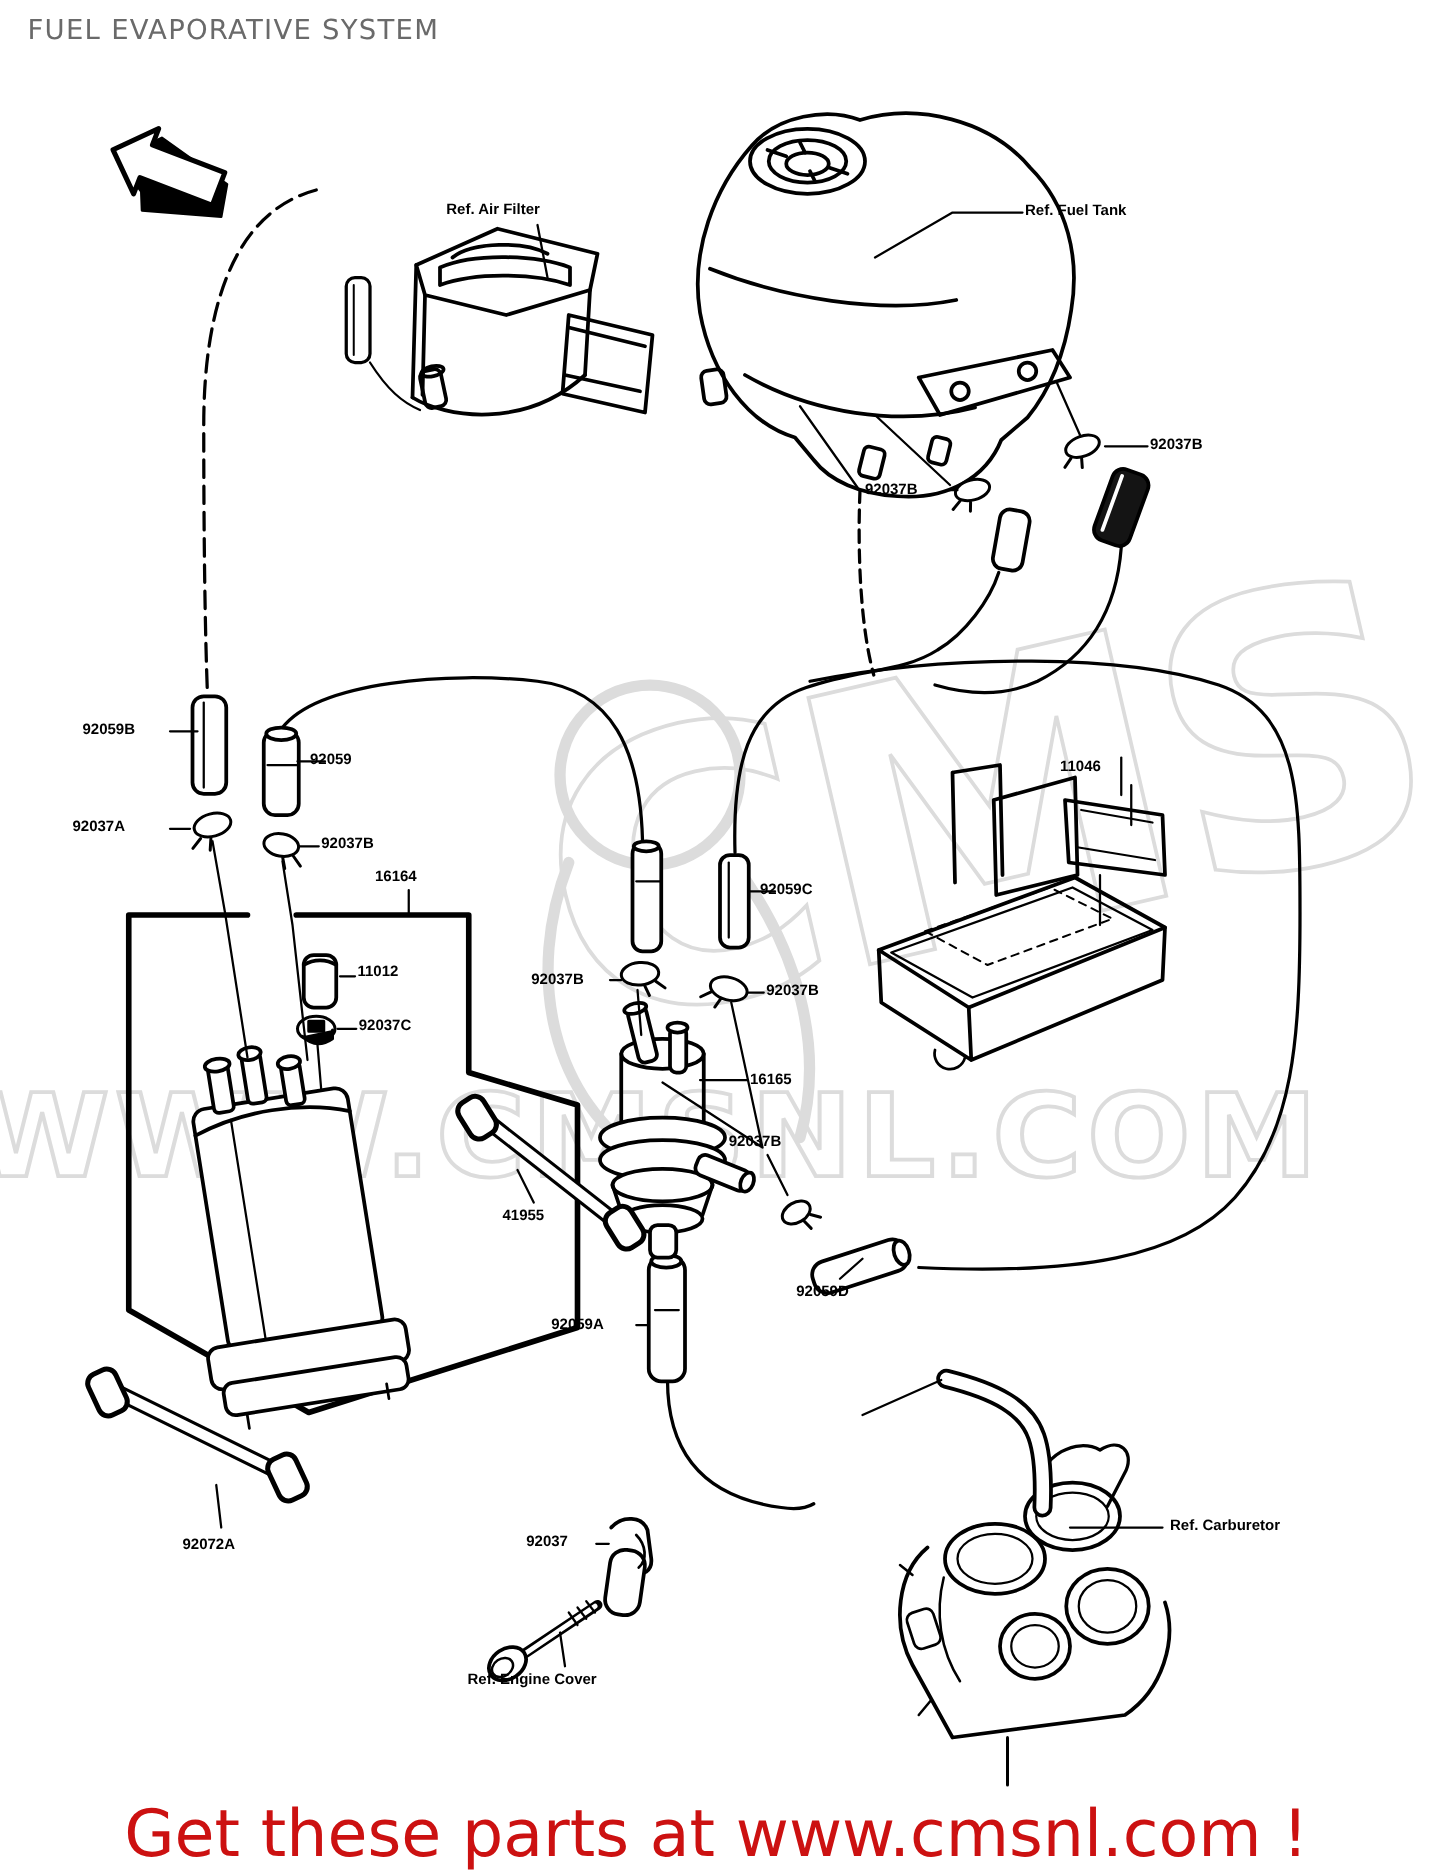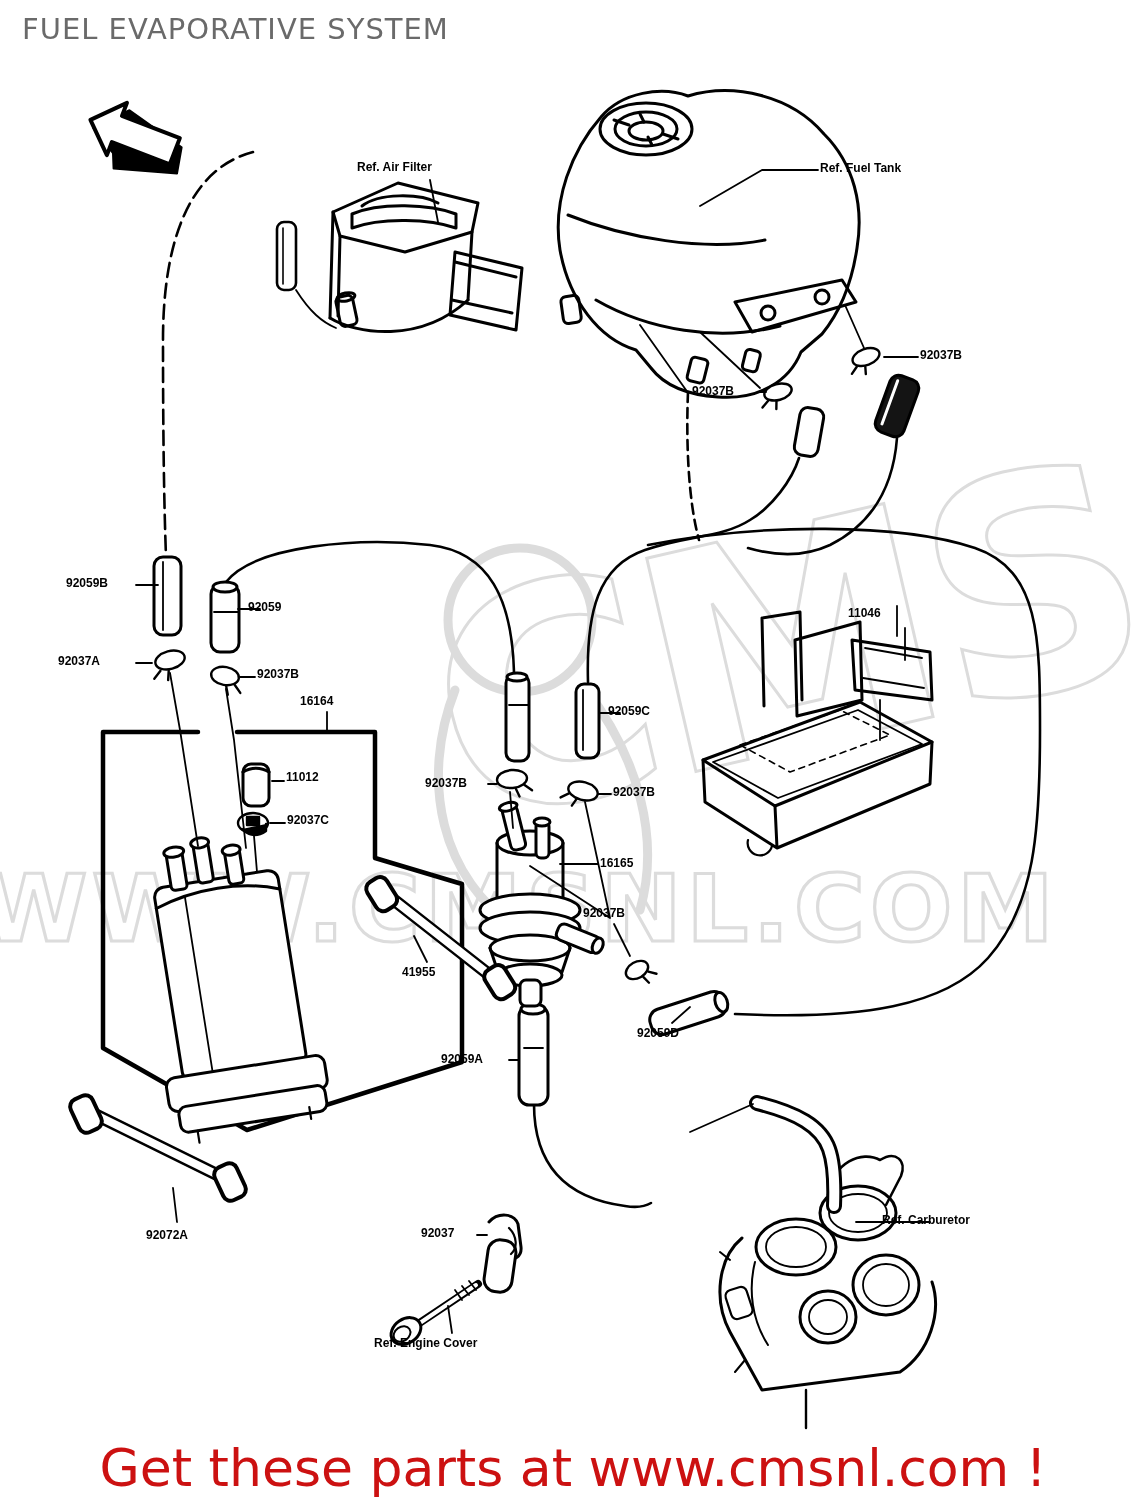--- a/index.html
+++ b/index.html
@@ -1,19 +1,19 @@
 <!DOCTYPE html>
 <html><head>
 <meta charset="utf-8">
 <style>
   html,body{margin:0;padding:0;background:#ffffff;}
   #stage{position:relative;width:1146px;height:1500px;background:#ffffff;overflow:hidden;
          font-family:"Liberation Sans",sans-serif;}
   #page-title{position:absolute;left:22px;top:12px;font-family:"DejaVu Sans",sans-serif;
-              font-size:29px;color:#6a6a6a;letter-spacing:1px;white-space:nowrap;}
+              font-size:22px;color:#6a6a6a;letter-spacing:1px;white-space:nowrap;}
   .wm{position:absolute;color:transparent;-webkit-text-stroke:3px #dcdcdc;
       font-family:"DejaVu Sans",sans-serif;font-weight:bold;white-space:nowrap;z-index:0;}
   #wm-cms{left:430px;top:470px;font-size:300px;transform:rotate(-13deg);letter-spacing:-8px;}
   #wm-url{left:-20px;top:856px;font-size:92px;letter-spacing:4px;transform:scaleX(1.06);transform-origin:left;}
   #artwork{position:absolute;left:0;top:0;z-index:1;}
   .plabel{position:absolute;z-index:2;font-weight:bold;font-size:12px;color:#000;
           white-space:nowrap;letter-spacing:0px;cursor:pointer;}
   #footer-ad{position:absolute;left:0;top:1438px;width:1146px;text-align:center;z-index:2;
              font-family:"DejaVu Sans",sans-serif;font-size:52px;color:#cc1111;white-space:nowrap;}
 </style>
@@ -284,21 +284,21 @@
         <path d="M226,689 L234,740 L246,848"></path>
         <path d="M254,836 L257,872"></path>
         <path d="M510,792 L513,828"></path>
         <path d="M585,802 L610,918 L530,866"></path>
       </g>
     </g>
   </svg>
 
   <span class="plabel" style="left:357px;top:160px;">Ref. Air Filter</span>
   <span class="plabel" style="left:820px;top:161px;">Ref. Fuel Tank</span>
-  <span class="plabel" style="left:882px;top:1213px;">Ref. Carburetor</span>
+  <span class="plabel" style="left:936px;top:1213px;">Ref. Carburetor</span>
   <span class="plabel" style="left:374px;top:1336px;">Ref. Engine Cover</span>
 
   <span class="plabel" style="left:66px;top:576px;">92059B</span>
   <span class="plabel" style="left:248px;top:600px;">92059</span>
   <span class="plabel" style="left:58px;top:654px;">92037A</span>
   <span class="plabel" style="left:257px;top:667px;">92037B</span>
   <span class="plabel" style="left:300px;top:694px;">16164</span>
   <span class="plabel" style="left:286px;top:770px;">11012</span>
   <span class="plabel" style="left:287px;top:813px;">92037C</span>
   <span class="plabel" style="left:848px;top:586px;margin-top:20px;">11046</span>

